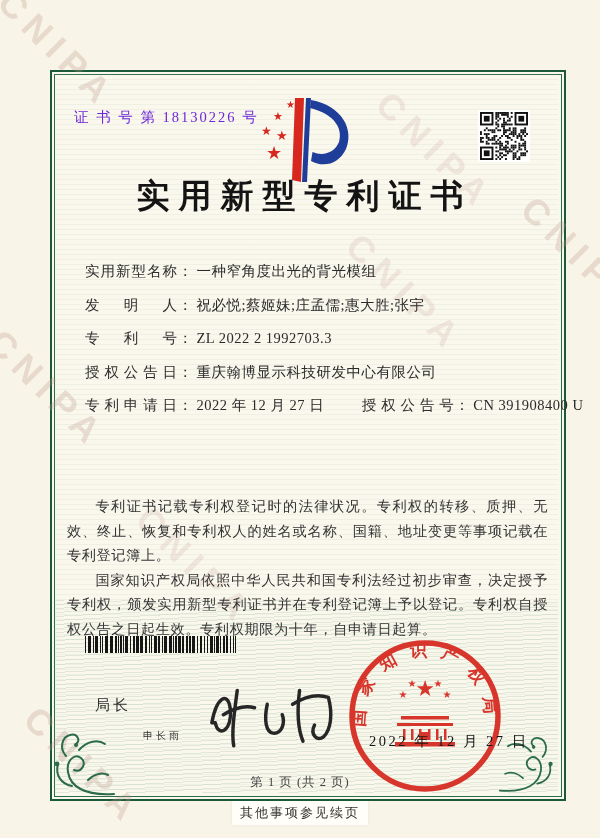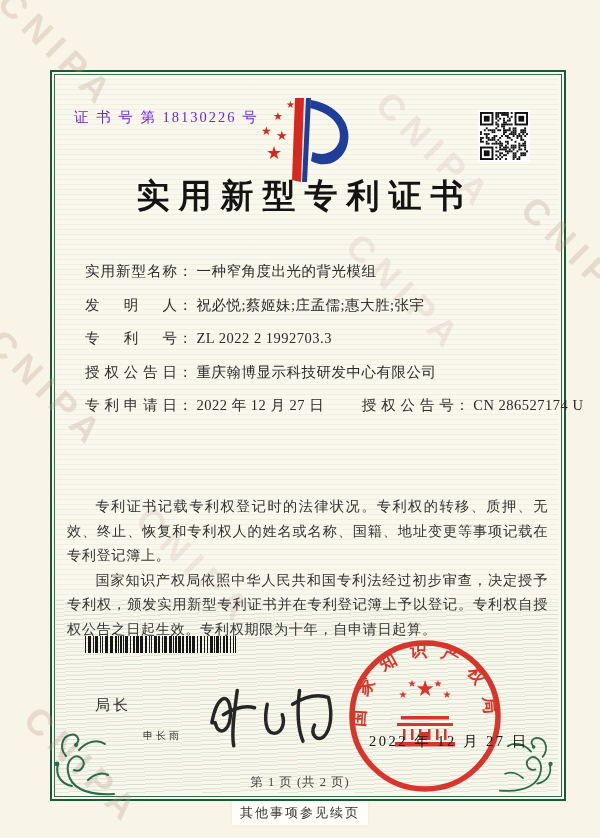--- a/index.html
+++ b/index.html
@@ -314,21 +314,21 @@
       <span class="flabel">发明人</span><span class="fcolon">：</span><span class="fvalue">祝必悦;蔡姬妹;庄孟儒;惠大胜;张宇</span>
     </div>
     <div class="frow">
       <span class="flabel">专利号</span><span class="fcolon">：</span><span class="fvalue">ZL 2022 2 1992703.3</span>
     </div>
     <div class="frow">
       <span class="flabel">授权公告日</span><span class="fcolon">：</span><span class="fvalue">重庆翰博显示科技研发中心有限公司</span>
     </div>
     <div class="frow">
       <span><span class="flabel">专利申请日</span><span class="fcolon">：</span><span class="fvalue">2022 年 12 月 27 日</span></span>
-      <span class="gpair2"><span class="flabel">授权公告号</span><span class="fcolon">：</span><span class="fvalue">CN 286527174 U</span></span>
+      <span class="gpair2"><span class="flabel">授权公告号</span><span class="fcolon">：</span><span class="fvalue">CN 391908400 U</span></span>
     </div>
   </div>
 
   <div class="body-text">
     <p>专利证书记载专利权登记时的法律状况。专利权的转移、质押、无效、终止、恢复和专利权人的姓名或名称、国籍、地址变更等事项记载在专利登记簿上。</p>
     <p>国家知识产权局依照中华人民共和国专利法经过初步审查，决定授予专利权，颁发实用新型专利证书并在专利登记簿上予以登记。专利权自授权公告之日起生效。专利权期限为十年，自申请日起算。</p>
   </div>
 
   <svg id="barcode" class="barcode" width="158" height="17">
       <rect x="0" y="0" width="1" height="17" fill="#161616"></rect>

